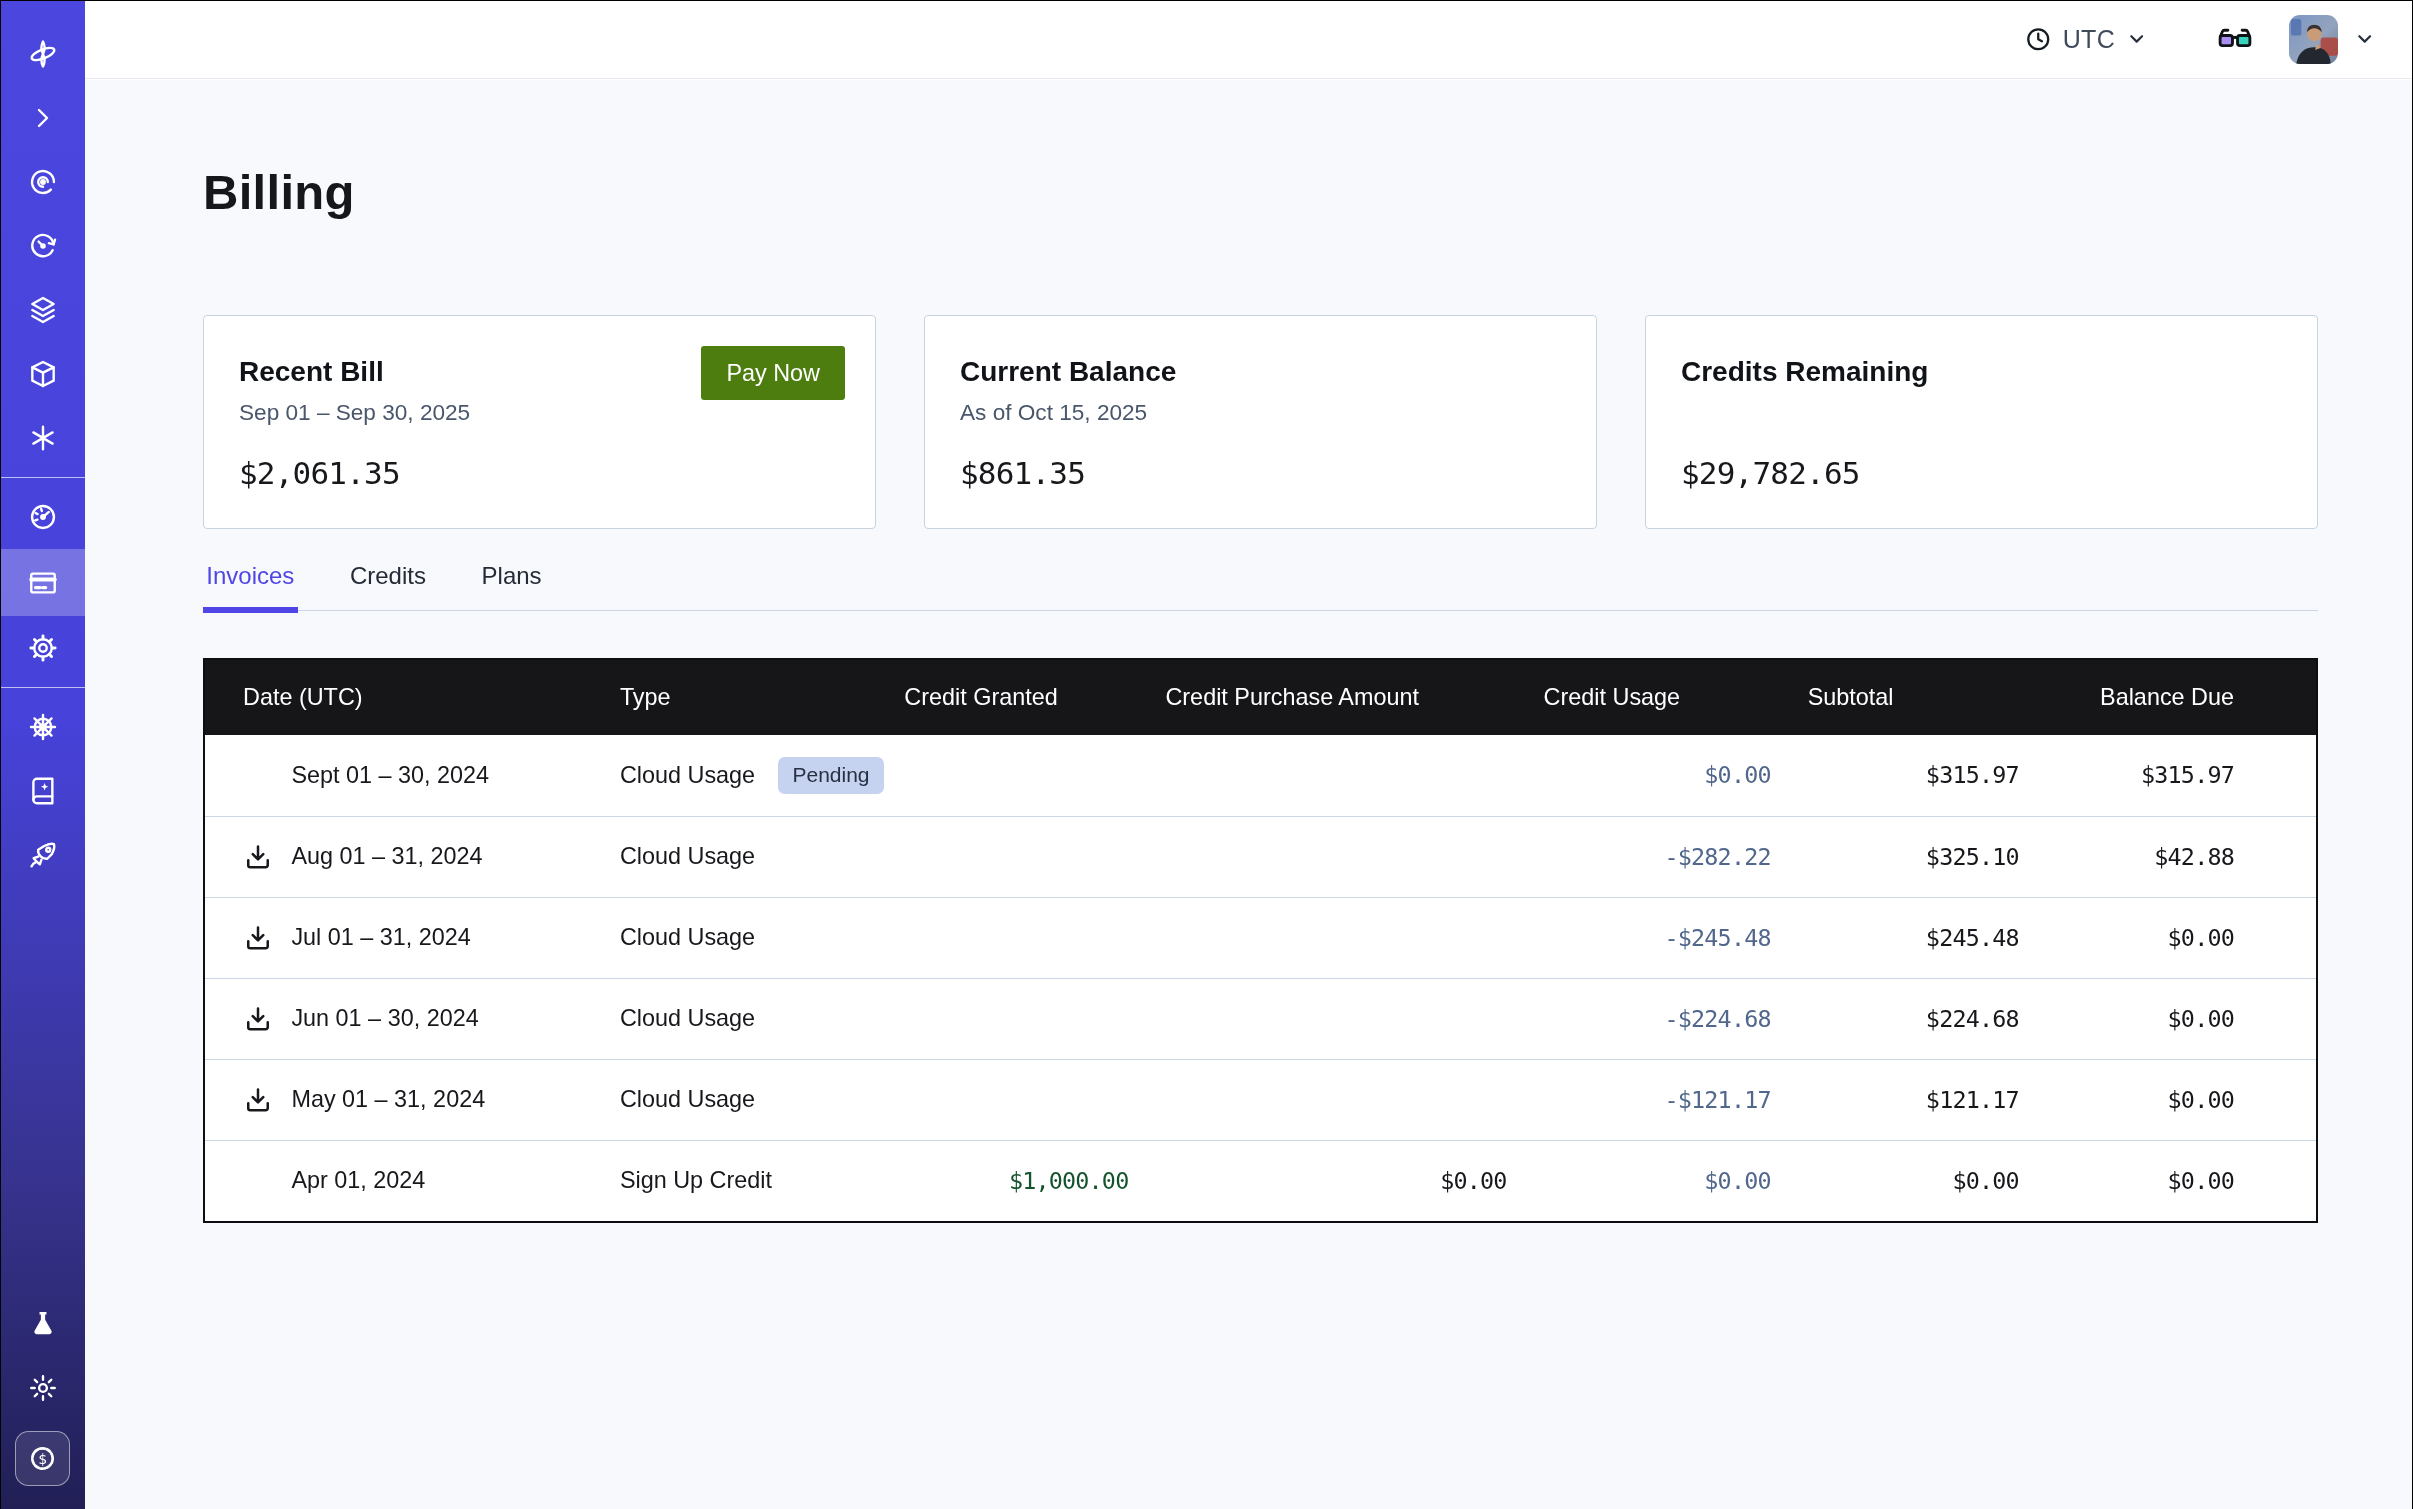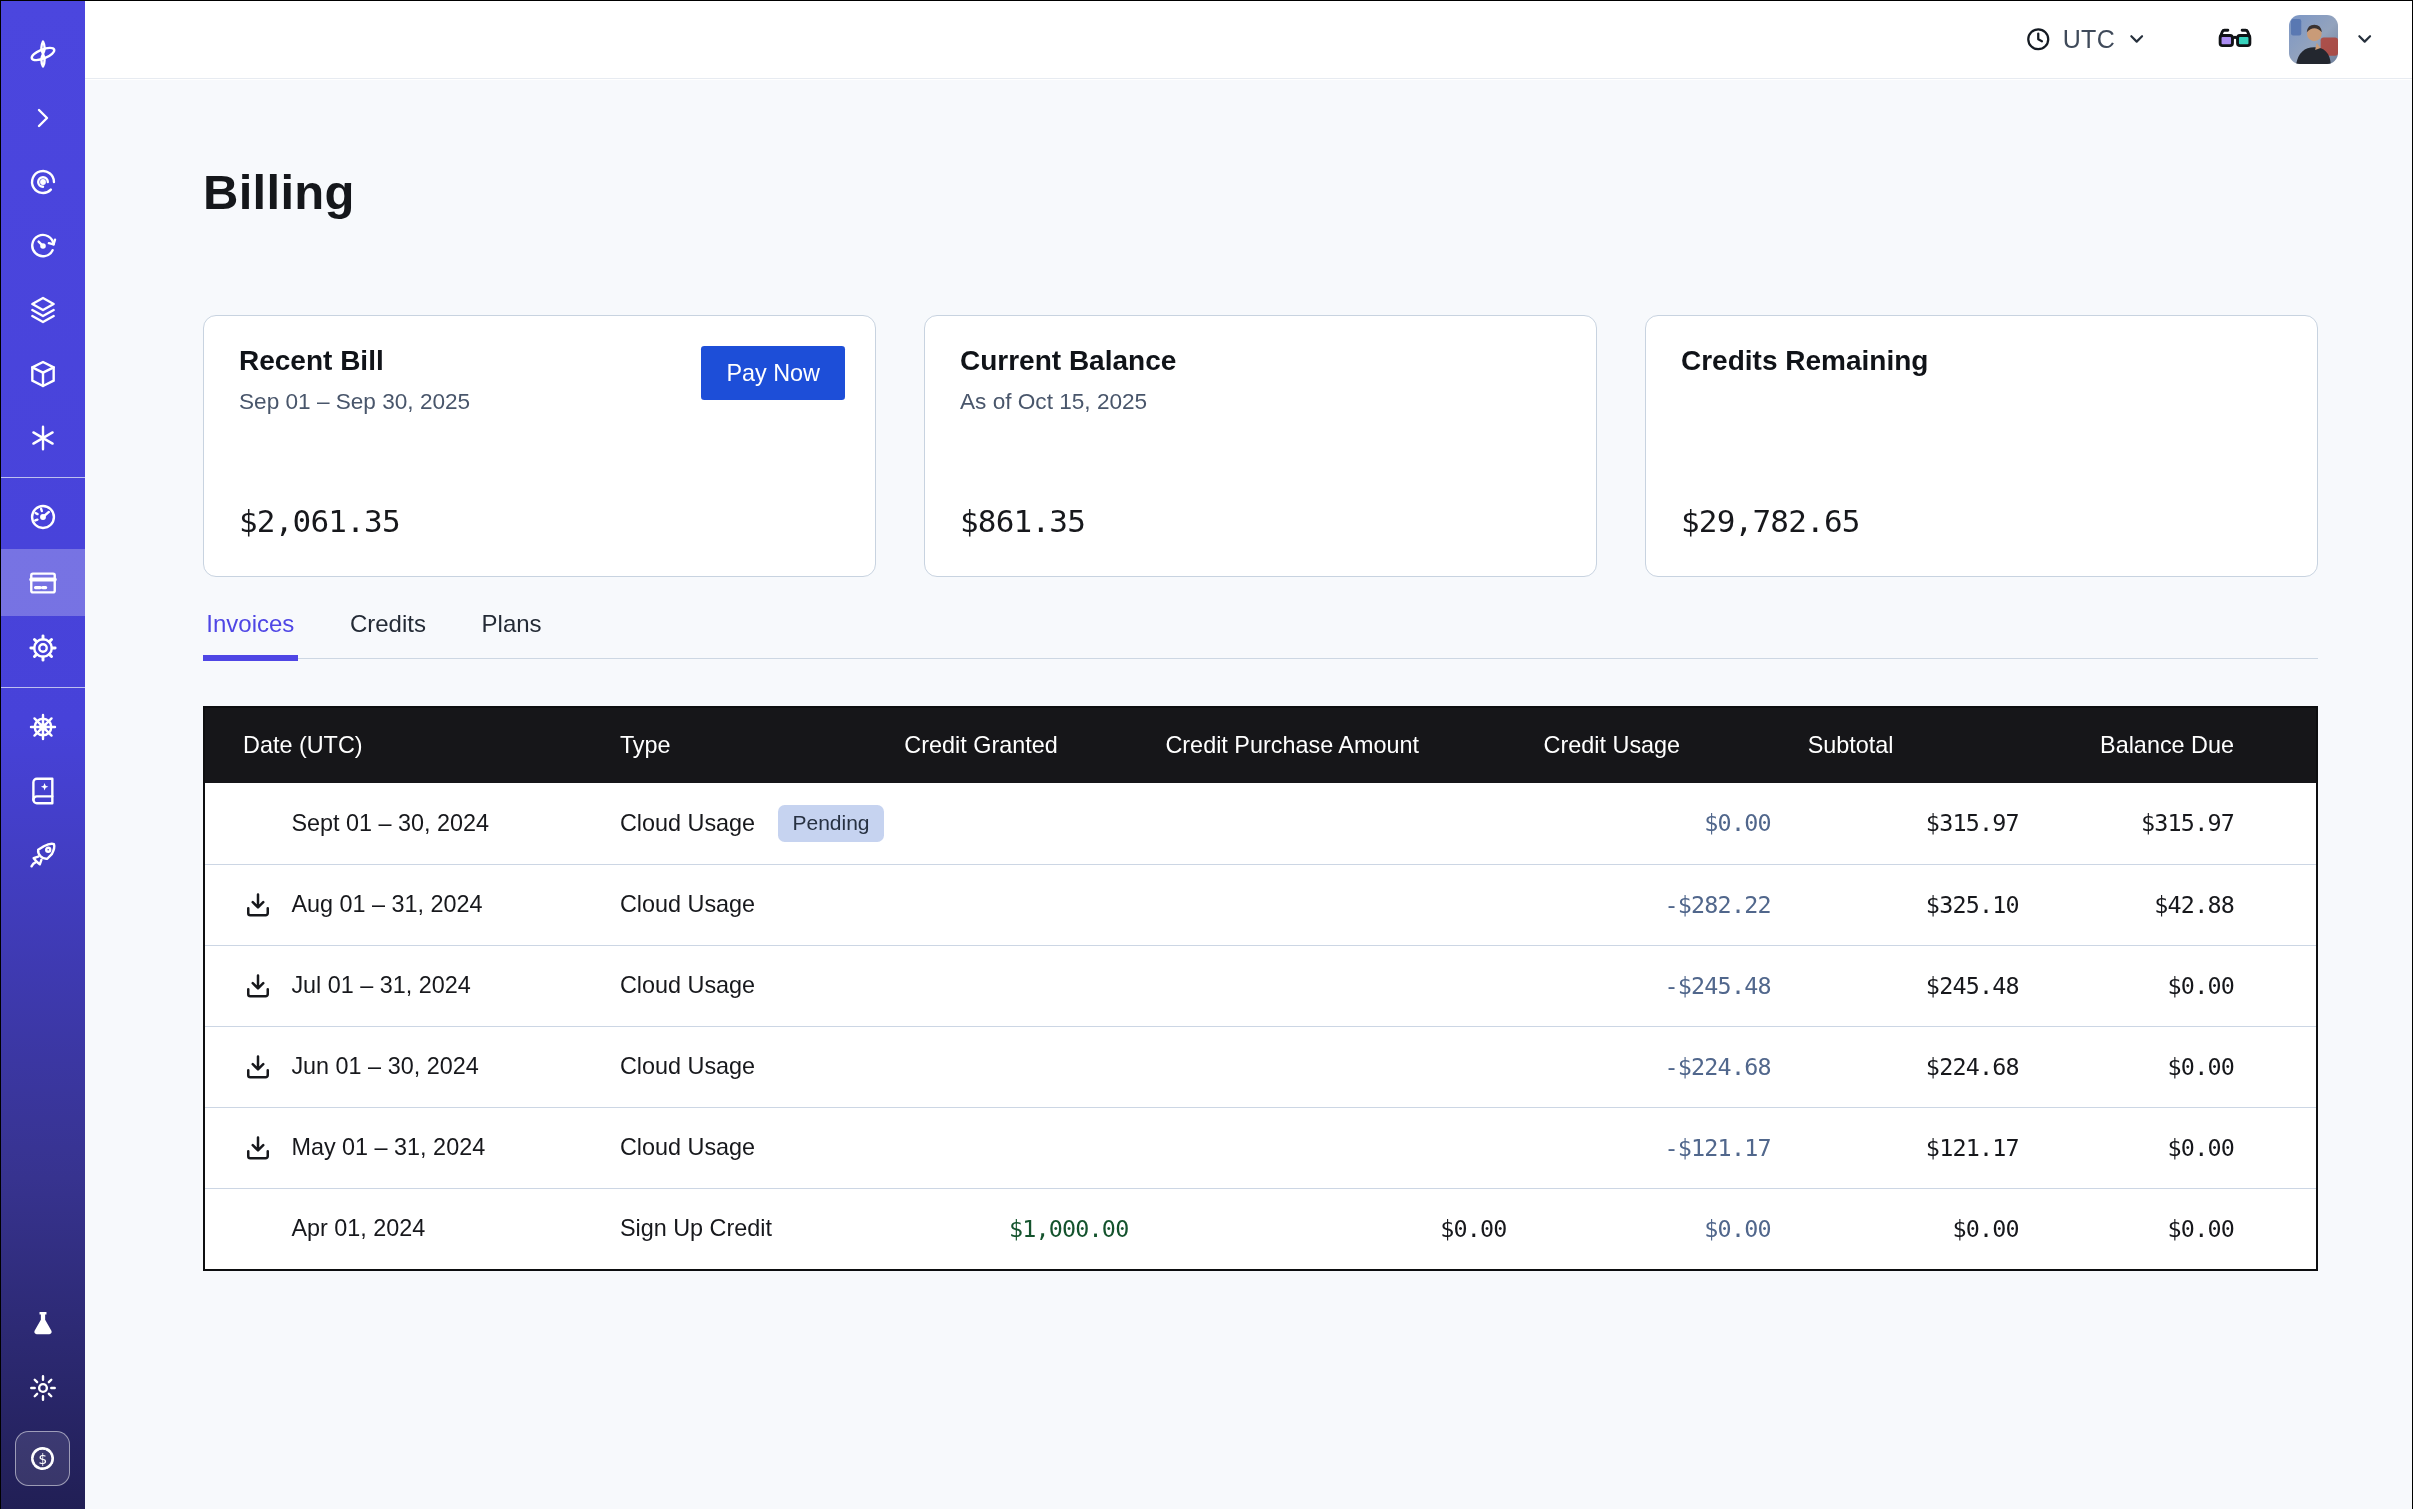--- a/index.html
+++ b/index.html
@@ -40,27 +40,27 @@
   .user-chev { margin-left:15px; }
 
   
   .content {
     position:absolute; left:85px; top:80px; right:0; bottom:0;
     background:#f7f9fc; padding:0 95px 0 118px;
   }
   .page-title { margin-top:84px; font-size:49px; font-weight:600; color:#15171b; letter-spacing:0.3px; }
 
   .cards { margin-top:95px; display:flex; gap:48px; }
-  .card { flex:1; background:#fff; border:1.7px solid #c8d3e0; border-radius:13px; height:262px;
-    padding:29px 35px; position:relative; }
+  .card { flex:1; background:#fff; border:1.7px solid #c8d3e0; border-radius:4px; height:214px;
+    padding:40px 35px; position:relative; }
   .card-title { font-size:28px; font-weight:600; color:#101318; }
   .card-sub { margin-top:11.7px; font-size:22.6px; color:#49566b; }
   .card-amount { position:absolute; left:35px; bottom:37px; font-family:"DejaVu Sans Mono",monospace;
     font-size:31px; color:#17181c; letter-spacing:-0.8px; }
-  .pay-btn { position:absolute; top:30px; right:30px; background:#1d4ed8; color:#fff; border:none;
+  .pay-btn { position:absolute; top:30px; right:30px; background:#4d7c0f; color:#fff; border:none;
     font-size:23.4px; font-family:"Liberation Sans",sans-serif; padding:0 25px; height:54px; border-radius:3.3px; cursor:pointer; }
 
   .tabs { margin-top:33px; display:flex; gap:49px; border-bottom:1.7px solid #cdd7e3; }
   .tab { position:relative; font-size:24px; font-weight:500; color:#242b36; padding:0 3.3px 20px; cursor:pointer; }
   .tab.active { color:#4f46e5; }
   .tab.active::after { content:""; position:absolute; left:0; right:0; bottom:-3.3px; height:5.9px; background:#4f46e5; }
 
   
   .table-wrap { margin-top:47px; border:2.5px solid #0d0e10; background:#fff; }
   table { width:100%; border-collapse:collapse; table-layout:fixed; }

